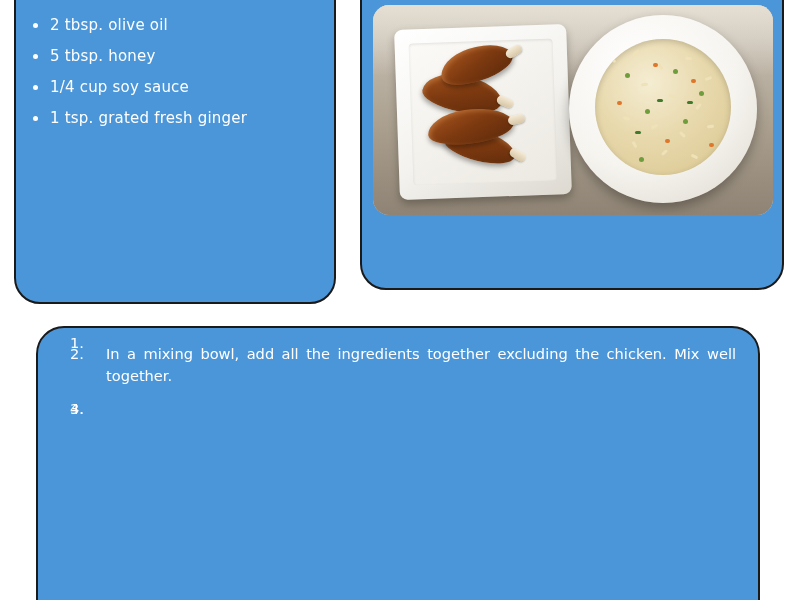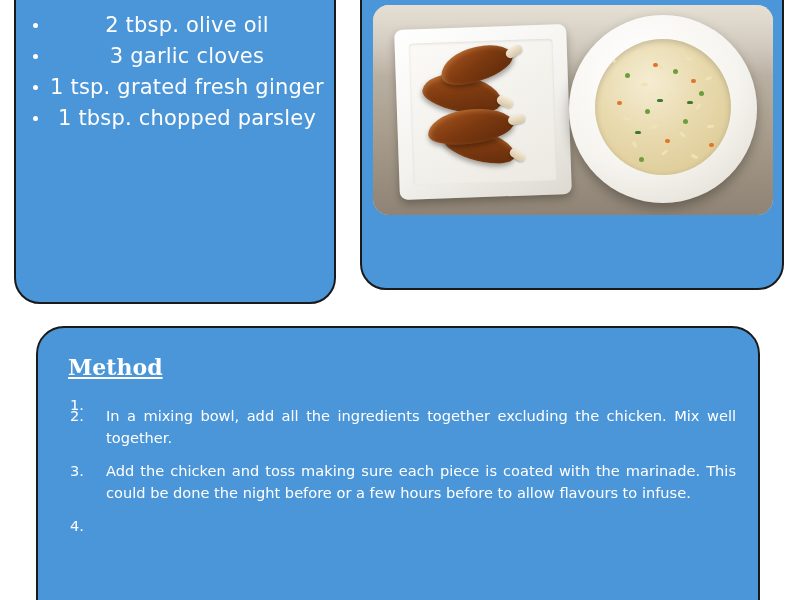--- a/index.html
+++ b/index.html
@@ -34,25 +34,24 @@
 
   .ingredients-list {
     list-style: none;
     margin: 0;
     padding: 104px 10px 0 34px;
   }
 
   .ingredients-list li {
     position: relative;
     color: #ffffff;
-    font-size: 21px;
+    font-size: 15px;
     line-height: 31px;
     font-family: "DejaVu Sans", sans-serif;
     letter-spacing: 0.2px;
-    text-align: center;
   }
 
   .ingredients-list li::before {
     content: "";
     position: absolute;
     left: -17px;
     top: 13px;
     width: 5px;
     height: 5px;
     border-radius: 50%;
@@ -221,23 +220,23 @@
   }
 </style>
 </head>
 <body>
 
 <div class="page">
 
   <div class="ingredients-panel">
     <ul class="ingredients-list">
       <li>2 tbsp. olive oil</li>
-      <li>3 garlic cloves</li>
+      <li>5 tbsp. honey</li>
+      <li>1/4 cup soy sauce</li>
       <li>1 tsp. grated fresh ginger</li>
-      <li>1 tbsp. chopped parsley</li>
     </ul>
   </div>
 
   <div class="photo-panel">
     <div class="photo-frame">
       <div class="photo-bg"></div>
 
       <div class="plate-square">
         <div class="drum d1">
             <span class="bone"></span>
@@ -284,32 +283,30 @@
           <span class="grain carrot" style="left:114px;top:104px"></span>
           <span class="grain herb" style="left:40px;top:92px"></span>
           <span class="grain herb" style="left:92px;top:62px"></span>
           <span class="grain herb" style="left:62px;top:60px"></span>
         </div>
       </div>
     </div>
   </div>
 
   <div class="method-panel">
-    <div class="method-title">Method</div>
     <ol class="steps">
       <li>
         <span class="num">1.</span>
       </li>
       <li>
         <span class="num">2.</span>
         <span>In a mixing bowl, add all the ingredients together excluding the chicken.  Mix well together.</span>
       </li>
       <li>
         <span class="num">3.</span>
-        <span>Add the chicken and toss making sure each piece is coated with the marinade.  This could be done the night before or a few hours before to allow flavours to infuse.</span>
       </li>
       <li>
         <span class="num">4.</span>
       </li>
     </ol>
   </div>
 
 </div>
 
 </body></html>

